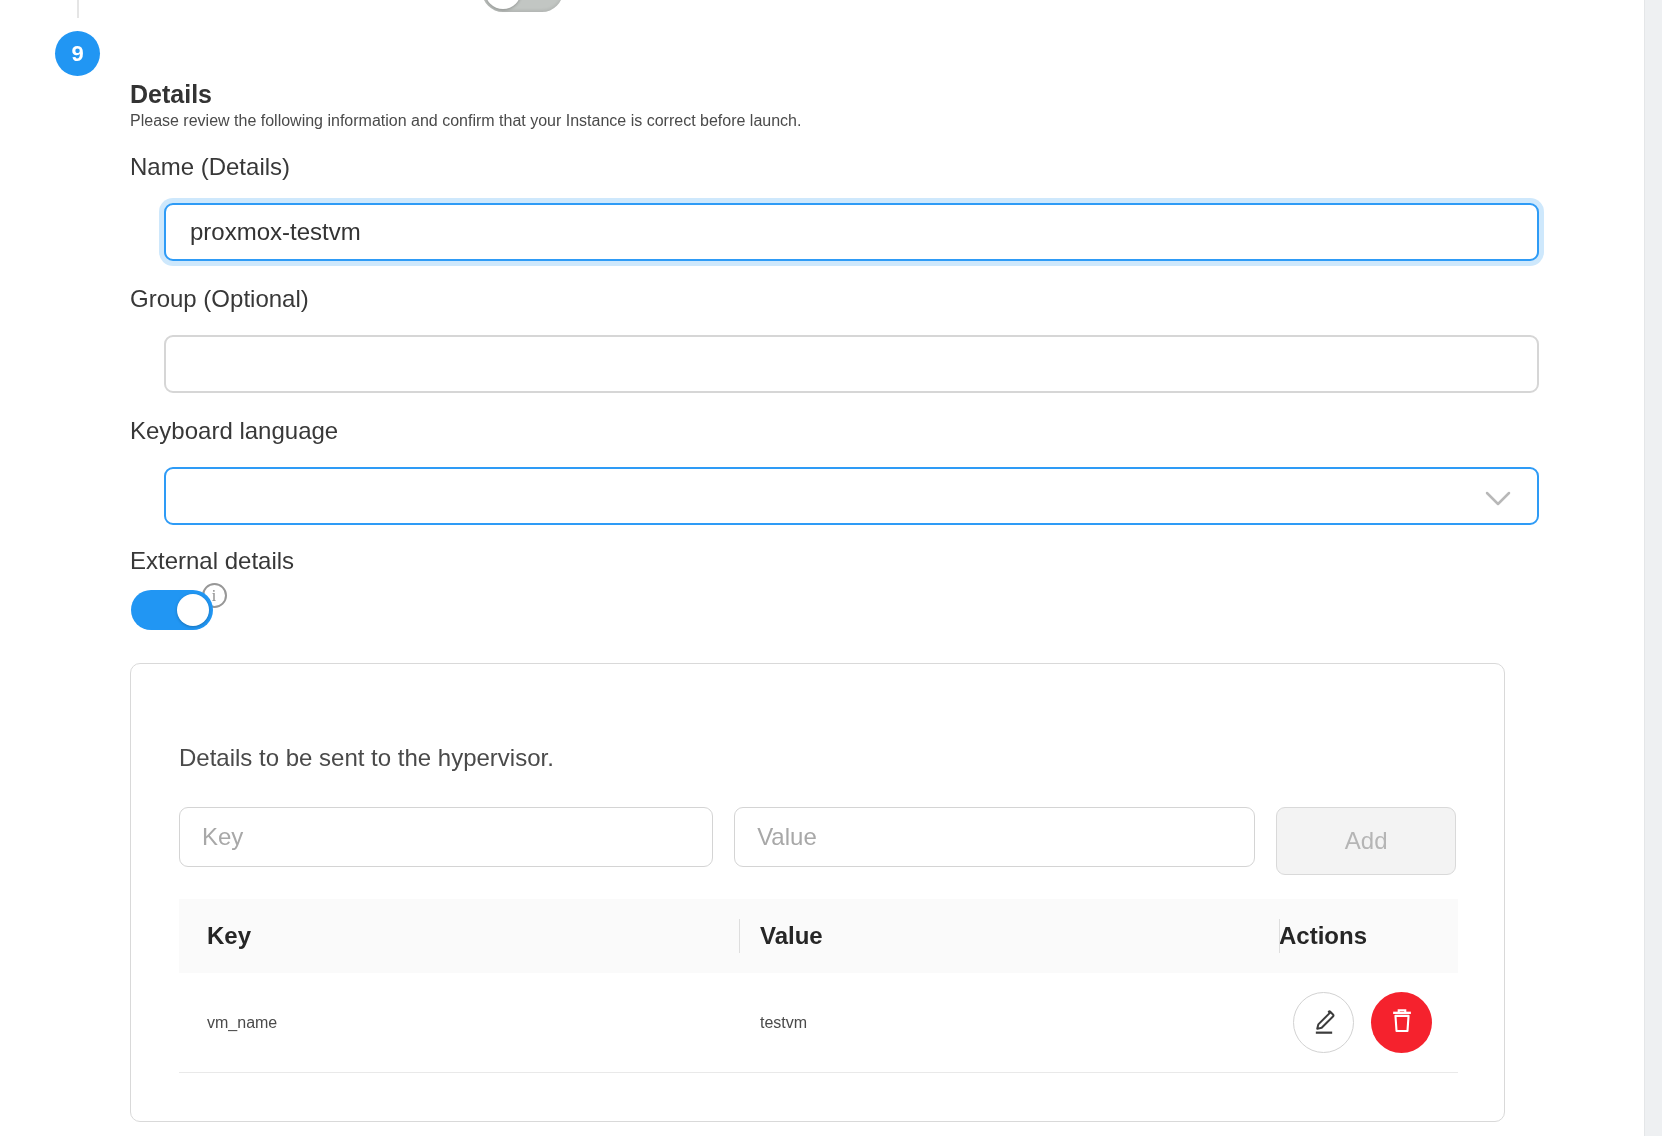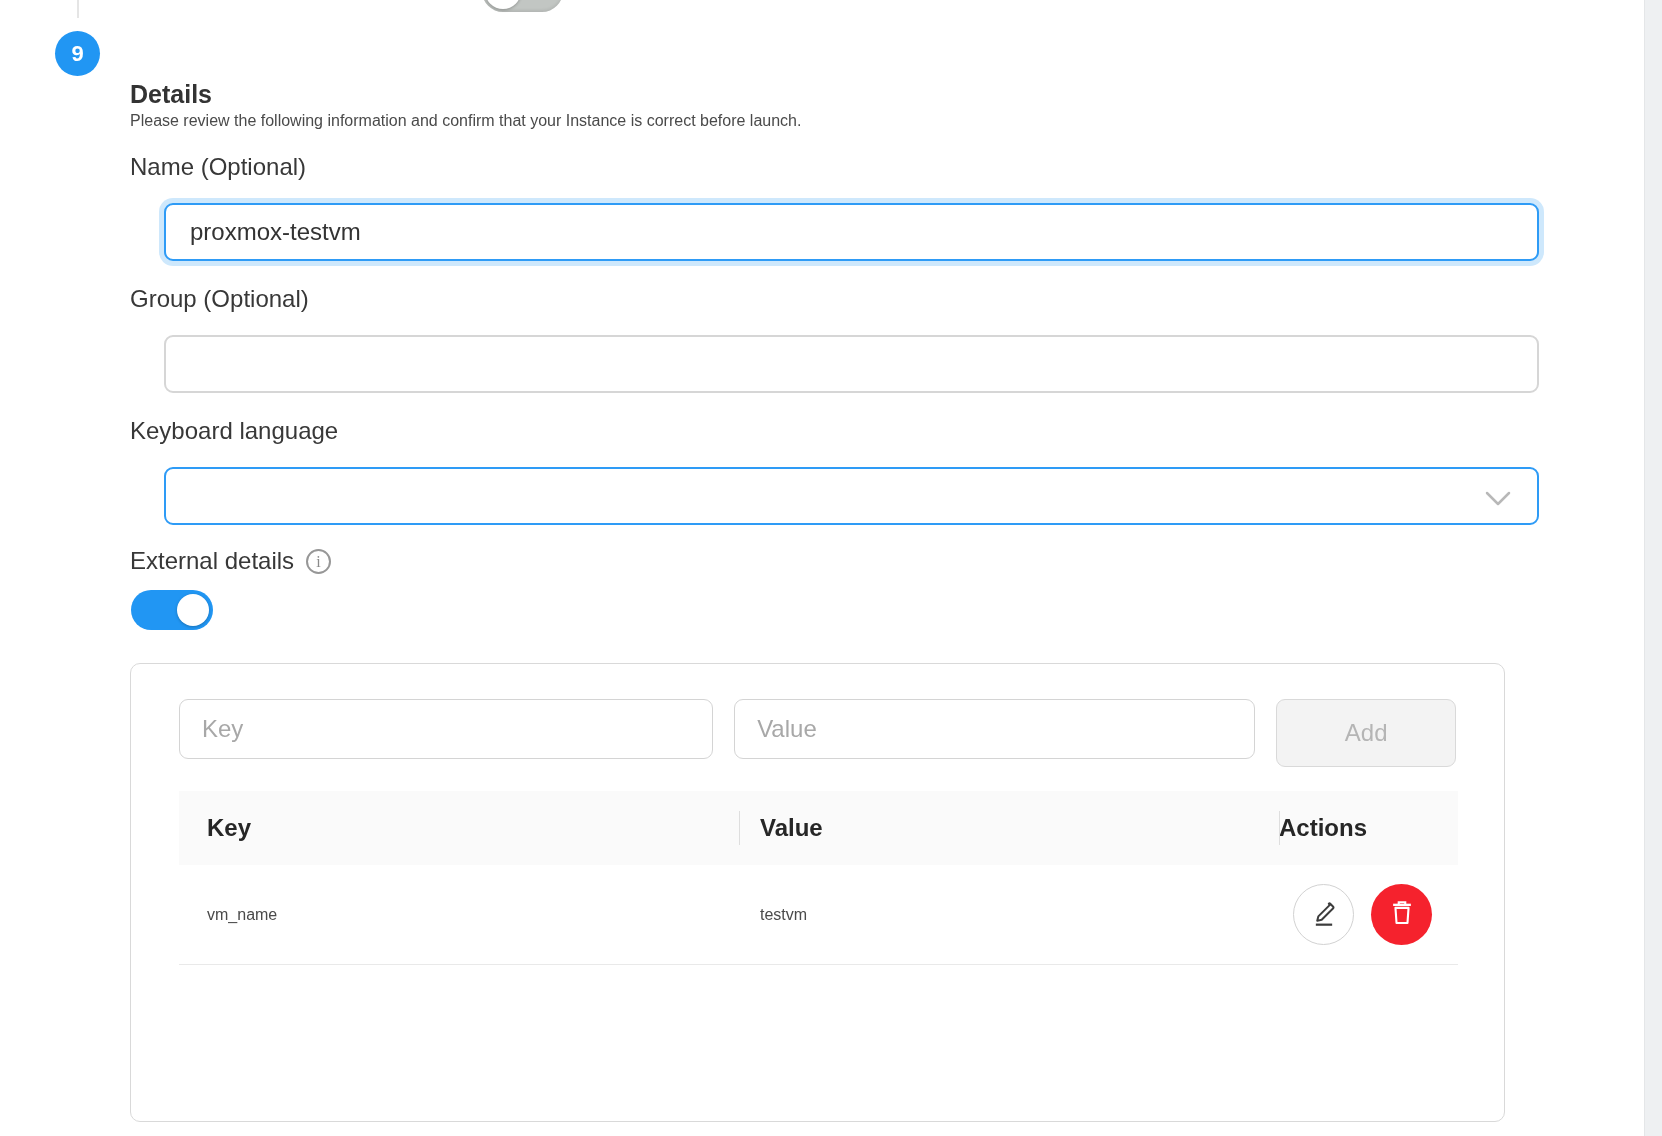--- a/index.html
+++ b/index.html
@@ -63,21 +63,21 @@
   }
 
   .field-label {
     position:absolute; left:130px;
     font-size:24px; color:#383838;
     display:flex; align-items:center; gap:8px;
   }
   .lbl-name  { top:153px; }
   .lbl-group { top:285px; }
   .lbl-kbd   { top:417px; }
-  .lbl-ext   { top:547px; }
+  .lbl-ext   { top:547px;flex-direction:column; }
 
   .text-input {
     position:absolute; left:130px;
     width:1375px; height:58px;
     border-radius:9px;
     font-size:24px; color:#333333;
     padding:0 24px;
     outline:none;
     background:#ffffff;
     font-family:"Liberation Sans", sans-serif;
@@ -216,21 +216,21 @@
   <div class="knob"></div>
 </div>
 
 <div class="step-circle">
   <span>9</span>
 </div>
 <div class="step-title">Details</div>
 
 <div class="intro">Please review the following information and confirm that your Instance is correct before launch.</div>
 
-<div class="field-label lbl-name">Name (Optional)</div>
+<div class="field-label lbl-name">Name (Details)</div>
 <input class="text-input input-name" type="text" value="proxmox-testvm" style="">
 
 <div class="field-label lbl-group">Group (Optional)</div>
 <input class="text-input input-group" type="text" value="" style="">
 
 <div class="field-label lbl-kbd">Keyboard language</div>
 <div class="text-input select-kbd">
   <span class="chevron">
     <svg width="30" height="20" viewBox="0 0 30 20">
       <polyline points="4,5 15,16 26,5" fill="none" stroke="#b8b8b8" stroke-width="2.5" stroke-linecap="round" stroke-linejoin="round"></polyline>
@@ -241,20 +241,21 @@
 <div class="field-label lbl-ext">
   <span>External details</span>
   <span class="info-icon">i</span>
 </div>
 
 <div class="toggle-on">
   <div class="knob"></div>
 </div>
 
 <div class="panel">
+  <div class="panel-desc">Details to be sent to the hypervisor.</div>
 
   <div class="kv-row">
     <input class="kv-input key-input" type="text" placeholder="Key" style="">
     <input class="kv-input value-input" type="text" placeholder="Value" style="">
     <button class="add-btn">Add</button>
   </div>
 
   <div class="kv-table">
     <div class="thead">
       <div class="th col-key">Key</div>

